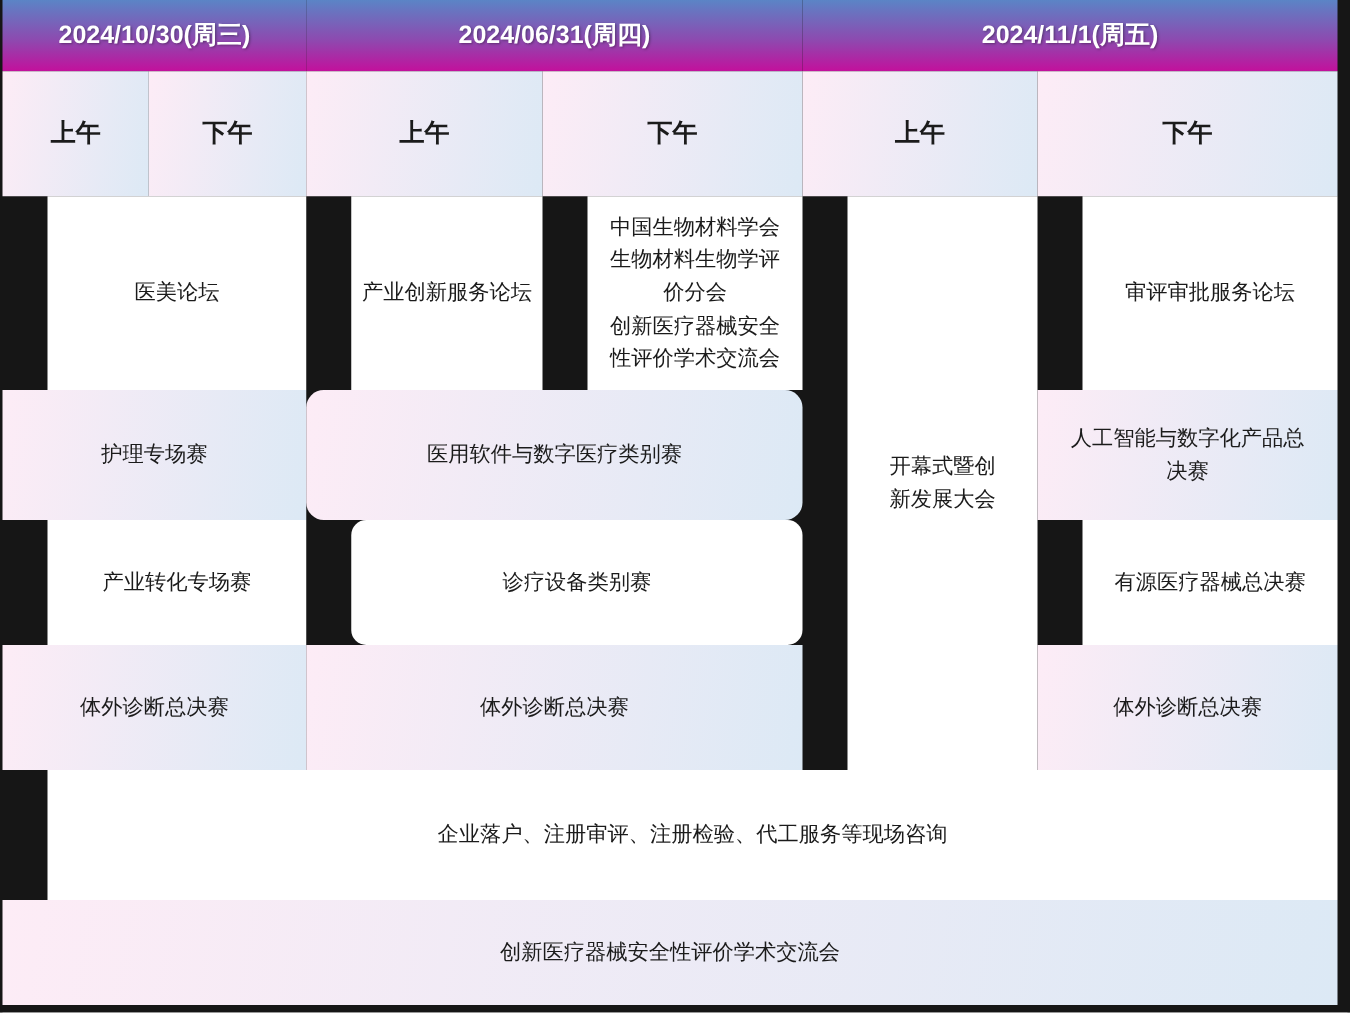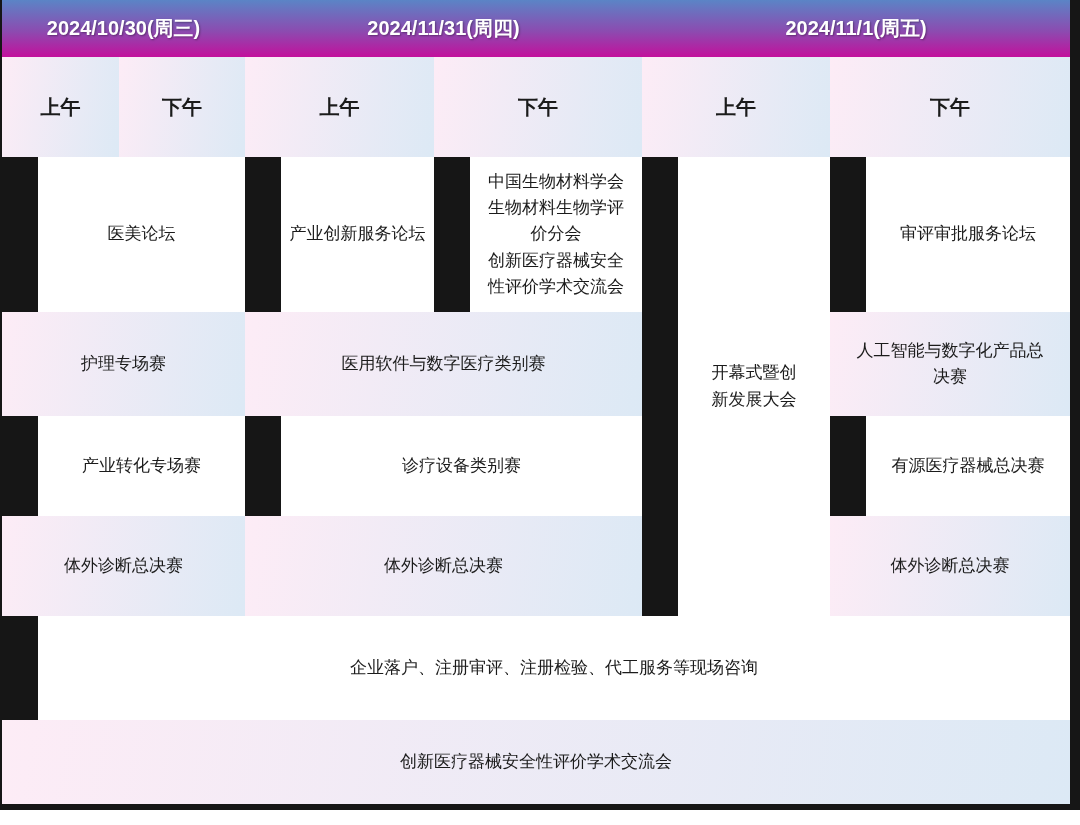--- a/index.html
+++ b/index.html
@@ -58,41 +58,41 @@
   .s6 { grid-column: 6; grid-row: 2; }
 
   .c-yimei      { grid-column: 1 / 3; grid-row: 3; }
   .c-chanye     { grid-column: 3;     grid-row: 3; }
   .c-biomat     { grid-column: 4;     grid-row: 3; padding: 0 16px; white-space: pre-line; }
   .c-opening    { grid-column: 5;     grid-row: 3 / 7; }
   .c-opening .wrap { display: inline-block; width: 5.1em; }
   .c-shenping   { grid-column: 6;     grid-row: 3; }
 
   .c-huli       { grid-column: 1 / 3; grid-row: 4; }
-  .c-yiyong     { grid-column: 3 / 5; grid-row: 4; }
+  .c-yiyong     { grid-column: 3 / 5; grid-row: 4; border-radius: 14px; }
   .c-ai         { grid-column: 6;     grid-row: 4; padding: 0 24px; }
 
   .c-zhuanhua   { grid-column: 1 / 3; grid-row: 5; }
-  .c-zhenliao   { grid-column: 3 / 5; grid-row: 5; }
+  .c-zhenliao   { grid-column: 3 / 5; grid-row: 5; border-radius: 12px; }
   .c-youyuan    { grid-column: 6;     grid-row: 5; }
 
   .c-tiwai1     { grid-column: 1 / 3; grid-row: 6; }
   .c-tiwai2     { grid-column: 3 / 5; grid-row: 6; }
   .c-tiwai3     { grid-column: 6;     grid-row: 6; }
 
   .c-consult    { grid-column: 1 / 7; grid-row: 7; }
   .c-exhibit    { grid-column: 1 / 7; grid-row: 8; }
 </style>
 </head>
 <body>
 
 <div class="schedule">
 
   <div class="cell day-header h1">2024/10/30(周三)</div>
-  <div class="cell day-header h2">2024/11/31(周四)</div>
+  <div class="cell day-header h2">2024/06/31(周四)</div>
   <div class="cell day-header h3">2024/11/1(周五)</div>
 
   <div class="cell session s1">上午</div>
   <div class="cell session s2">下午</div>
   <div class="cell session s3">上午</div>
   <div class="cell session s4">下午</div>
   <div class="cell session s5">上午</div>
   <div class="cell session s6">下午</div>
 
   <div class="cell white c-yimei">医美论坛</div>

